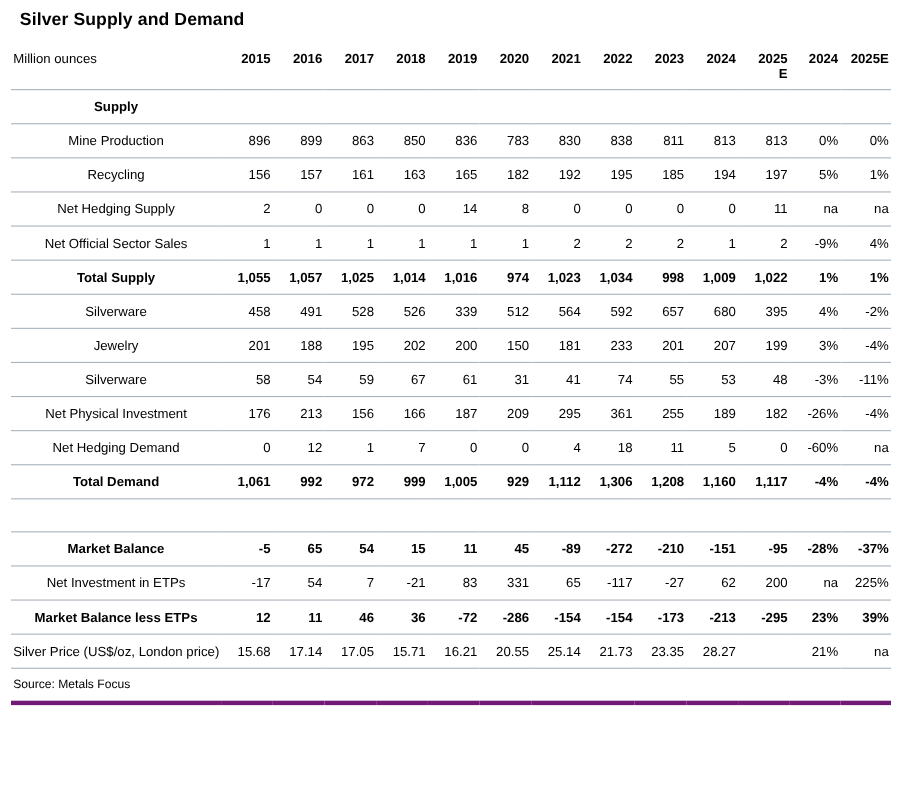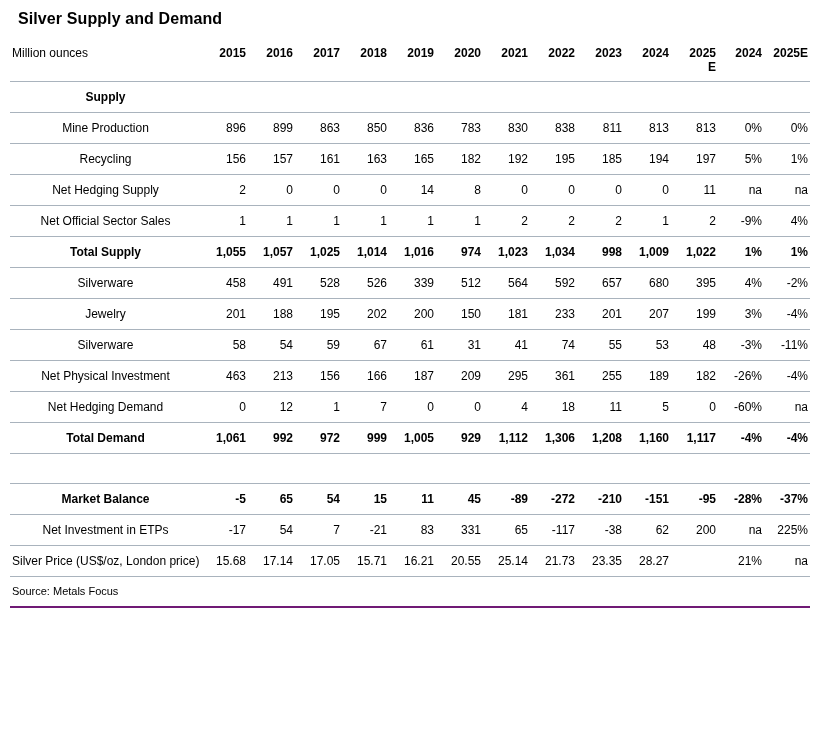--- a/index.html
+++ b/index.html
@@ -62,21 +62,21 @@
   }
   tr.spacer td {
     height: 29px;
   }
   tr.source-row td {
     font-size: 11px;
     font-weight: 400;
     text-align: left;
     height: 29px;
     padding-left: 2px;
-    border-bottom: 2px solid #701a75;
+    border-bottom: 4px solid #701a75;
   }
 </style>
 </head>
 <body>
 
 <div class="page">
   <div class="title">Silver Supply and Demand</div>
 
   <table>
     <colgroup>
@@ -245,21 +245,21 @@
           <td>41</td>
           <td>74</td>
           <td>55</td>
           <td>53</td>
           <td>48</td>
           <td>-3%</td>
           <td>-11%</td>
         </tr>
         <tr class="normal">
           <td class="label-cell">Net Physical Investment</td>
-          <td>463</td>
+          <td>176</td>
           <td>213</td>
           <td>156</td>
           <td>166</td>
           <td>187</td>
           <td>209</td>
           <td>295</td>
           <td>361</td>
           <td>255</td>
           <td>189</td>
           <td>182</td>
@@ -333,25 +333,41 @@
         <tr class="normal">
           <td class="label-cell">Net Investment in ETPs</td>
           <td>-17</td>
           <td>54</td>
           <td>7</td>
           <td>-21</td>
           <td>83</td>
           <td>331</td>
           <td>65</td>
           <td>-117</td>
-          <td>-38</td>
+          <td>-27</td>
           <td>62</td>
           <td>200</td>
           <td>na</td>
           <td>225%</td>
+        </tr>
+        <tr class="total">
+          <td class="label-cell">Market Balance less ETPs</td>
+          <td>12</td>
+          <td>11</td>
+          <td>46</td>
+          <td>36</td>
+          <td>-72</td>
+          <td>-286</td>
+          <td>-154</td>
+          <td>-154</td>
+          <td>-173</td>
+          <td>-213</td>
+          <td>-295</td>
+          <td>23%</td>
+          <td>39%</td>
         </tr>
         <tr class="normal">
           <td class="label-cell">Silver Price (US$/oz, London price)</td>
           <td>15.68</td>
           <td>17.14</td>
           <td>17.05</td>
           <td>15.71</td>
           <td>16.21</td>
           <td>20.55</td>
           <td>25.14</td>

